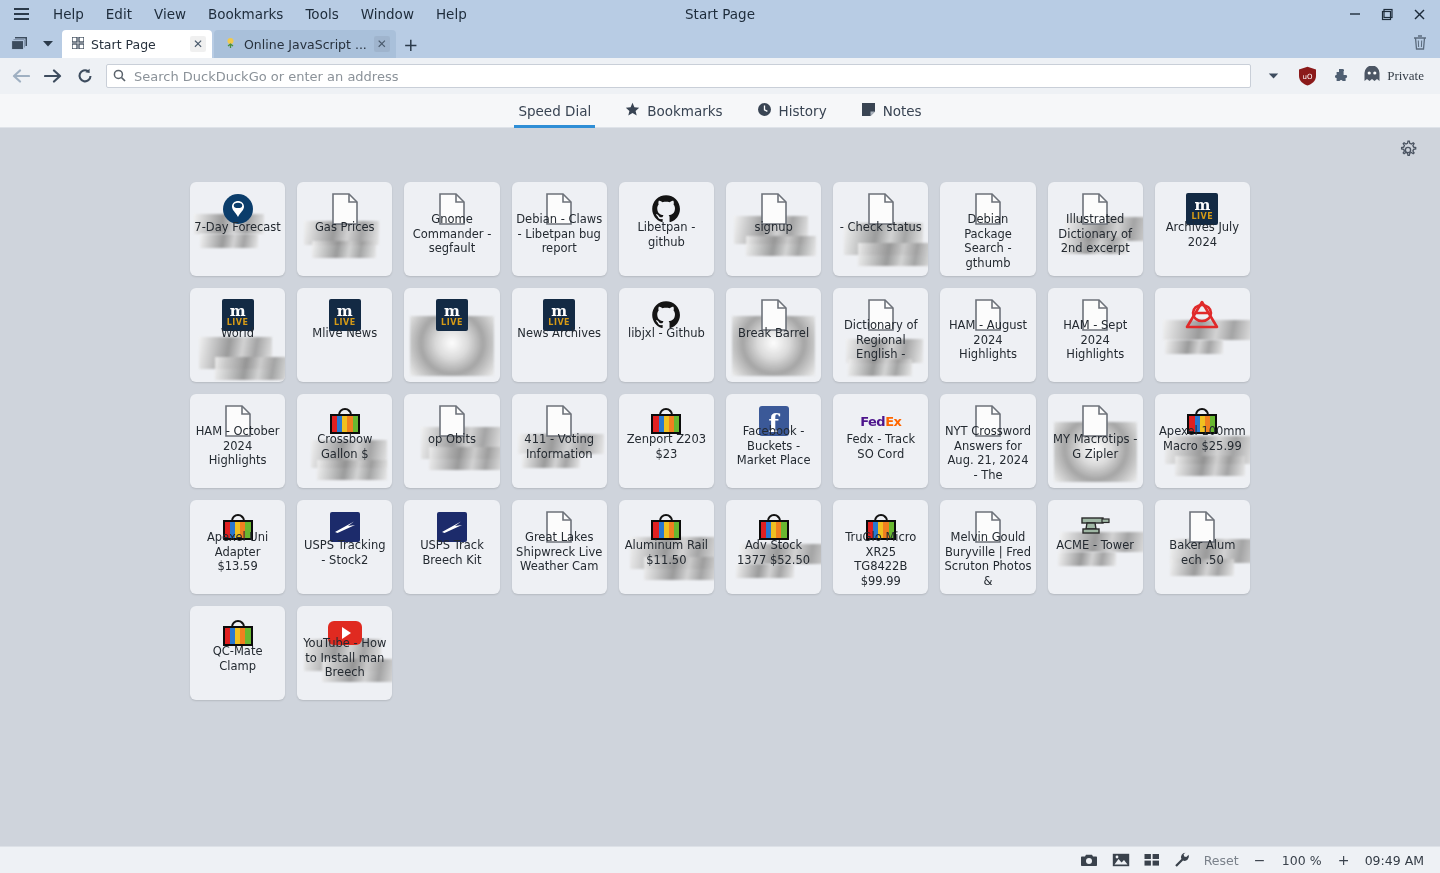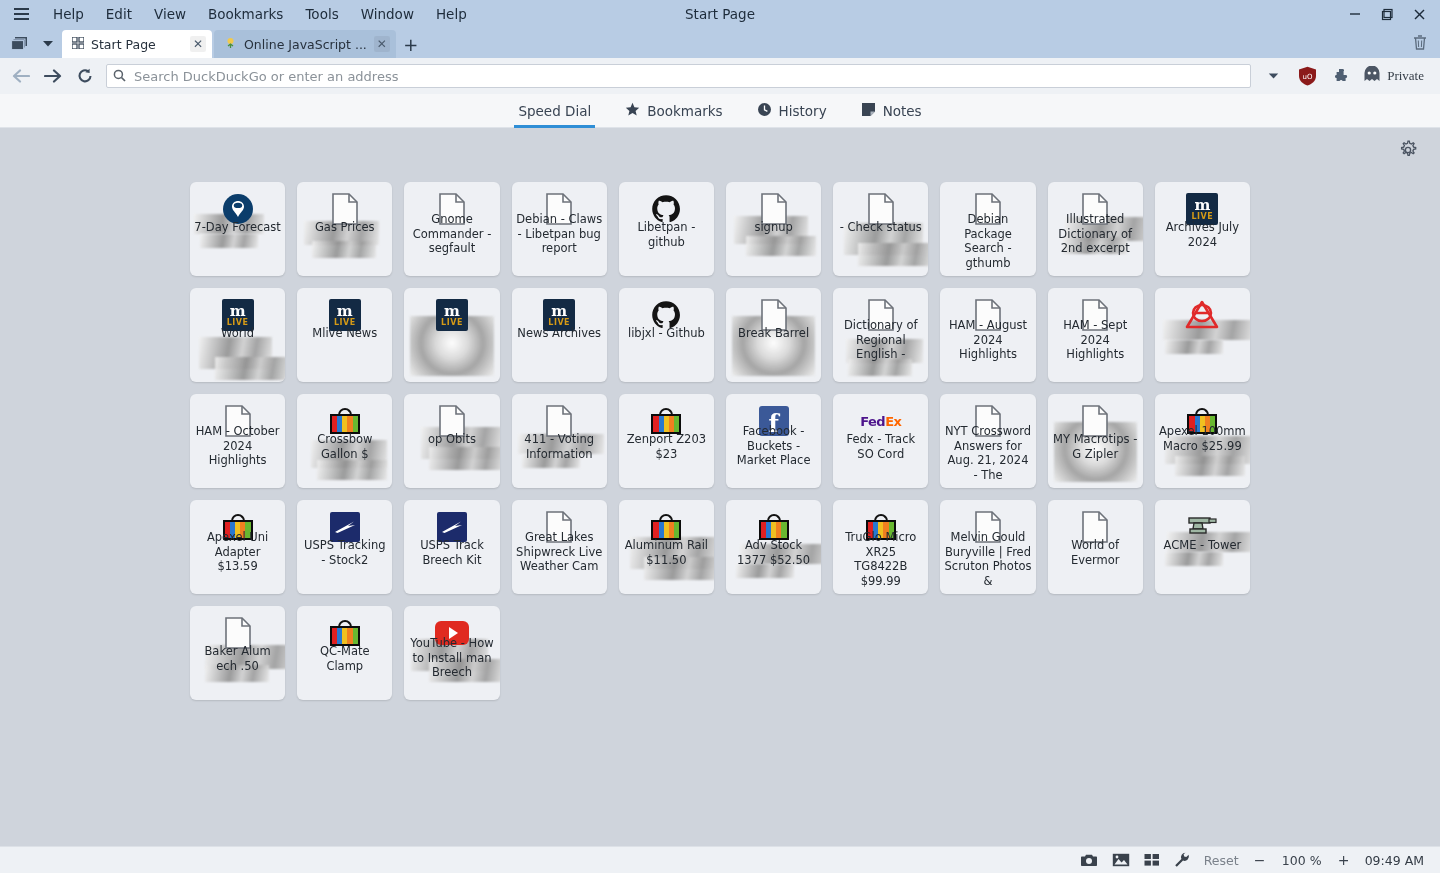--- a/index.html
+++ b/index.html
@@ -964,30 +964,20 @@
         <div class="tile-thumb"></div>
         <div class="tile-icon">
           <svg class="doc-ic" viewBox="0 0 26 32">
             <path d="M1 1 H17 L25 9 V31 H1 Z" fill="#fcfcfc" stroke="#6d727a" stroke-width="1.6"></path>
             <path d="M17 1 V9 H25" fill="none" stroke="#6d727a" stroke-width="1.6"></path>
           </svg>
         </div>
         <div class="tile-label">Melvin Gould Buryville | Fred Scruton Photos &amp;</div>
       </div>
       <div class="tile">
-        <div class="tile-thumb"></div>
-        <div class="tile-icon">
-          <svg class="doc-ic" viewBox="0 0 26 32">
-            <path d="M1 1 H17 L25 9 V31 H1 Z" fill="#fcfcfc" stroke="#6d727a" stroke-width="1.6"></path>
-            <path d="M17 1 V9 H25" fill="none" stroke="#6d727a" stroke-width="1.6"></path>
-          </svg>
-        </div>
-        <div class="tile-label pushdown">World of Evermor</div>
-      </div>
-      <div class="tile">
         <div class="tile-thumb">
           <div class="blur" style="left:12px;top:6px;width:88px;height:20px;"></div>
           <div class="blur" style="left:10px;top:26px;width:58px;height:14px;"></div>
         </div>
         <div class="tile-icon">
           <svg width="32" height="24" viewBox="0 0 32 24">
             <rect x="3" y="3" width="21" height="5" fill="#9fb7a4" stroke="#2a2a2a" stroke-width="1.4"></rect>
             <rect x="23" y="4" width="7" height="3.5" fill="#9fb7a4" stroke="#2a2a2a" stroke-width="1.2"></rect>
             <path d="M8 8 L7 14 H17 L16 8 Z" fill="#9fb7a4" stroke="#2a2a2a" stroke-width="1.4"></path>
             <rect x="4" y="14" width="16" height="4" fill="#9fb7a4" stroke="#2a2a2a" stroke-width="1.4"></rect>

